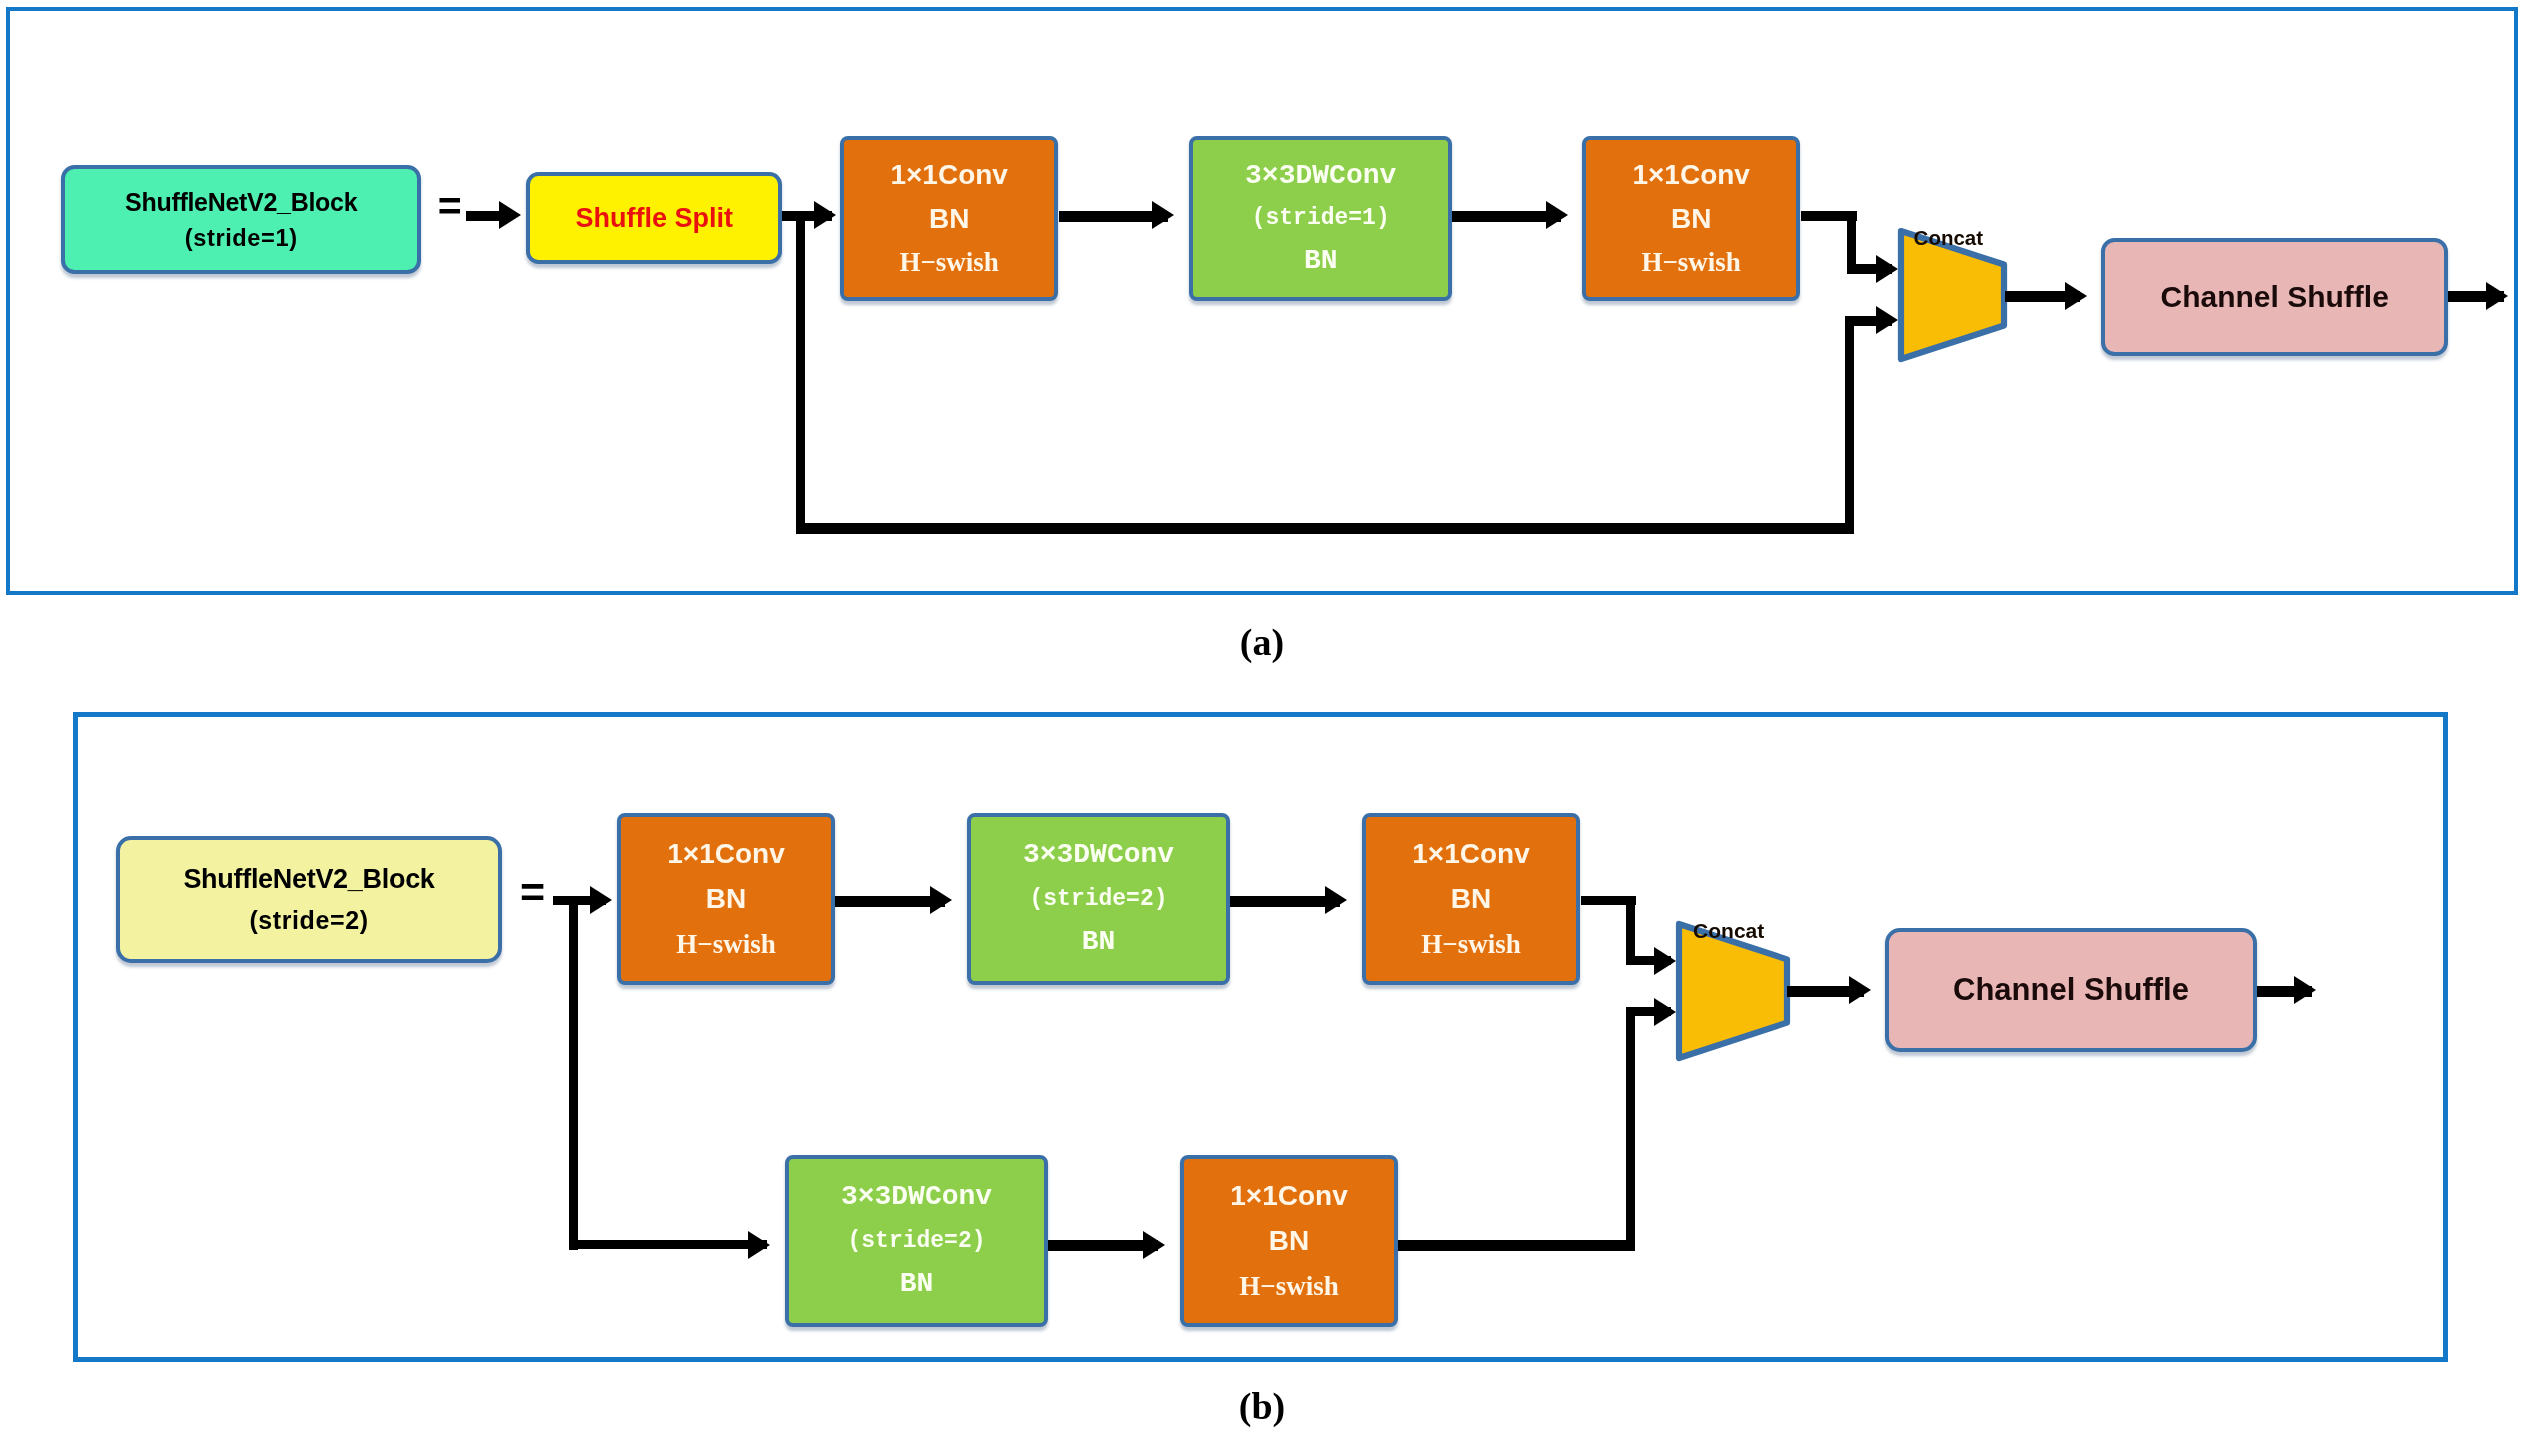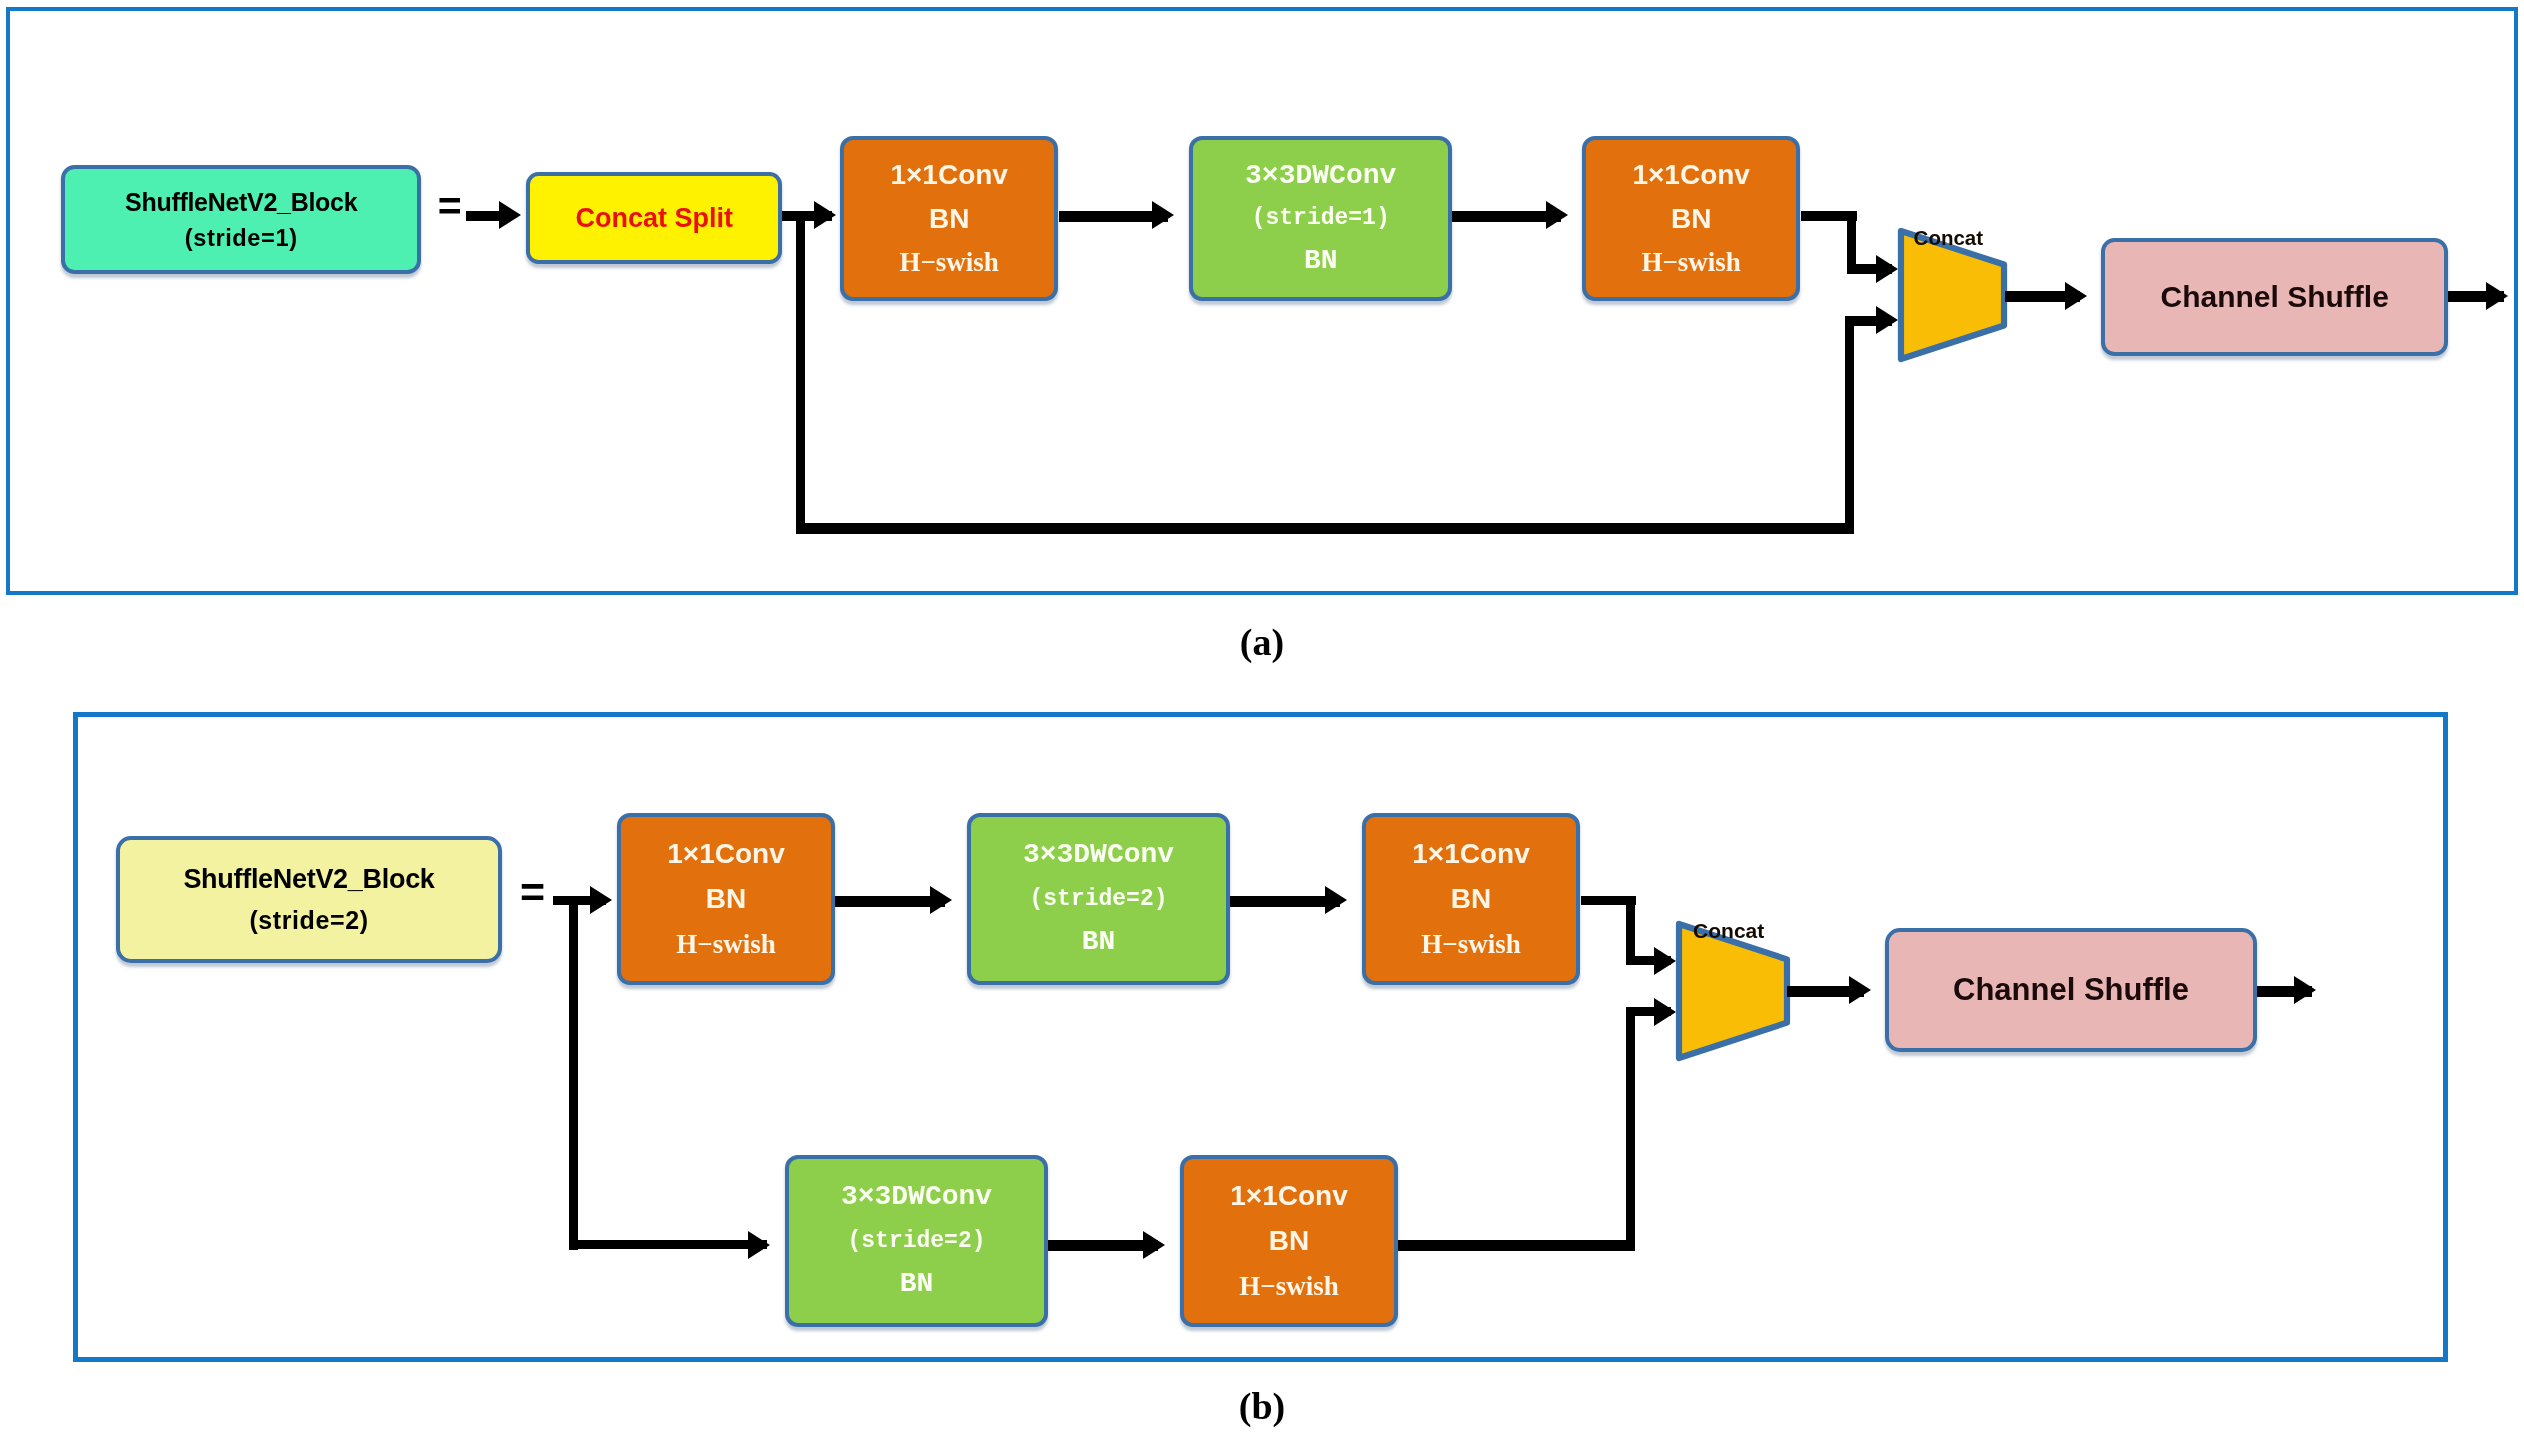--- a/index.html
+++ b/index.html
@@ -9,21 +9,21 @@
   .panel{position:absolute;box-sizing:border-box;background:#ffffff;}
   .panel-a{left:6.2px;top:7.4px;width:2512px;height:588px;border:4.3px solid #1478C8;}
   .panel-b{left:73px;top:712px;width:2375px;height:650px;border:5.6px solid #1478C8;}
 
   .caption{position:absolute;text-align:center;font-family:"Liberation Serif",serif;
            font-weight:bold;color:#000;}
 
   
   .node{position:absolute;box-sizing:border-box;display:flex;flex-direction:column;
         align-items:center;justify-content:center;text-align:center;
-        border:4.3px solid #3A6FA8;border-radius:13px;
+        border:4.3px solid #3A6FA8;border-radius:8px;
         box-shadow:0 3.7px 3.1px rgba(40,70,110,.30);}
   .node .l1,.node .l2,.node .l3{line-height:1.08;white-space:nowrap;}
 
   .n-mint{background:#4DF0B0;color:#000;}
   .n-khaki{background:#F2F2A0;color:#000;}
   .n-yellow{background:#FFF200;color:#E8110F;}
   .n-orange{background:#E2700C;color:#FFF6E8;}
   .n-green{background:#8DCE4B;color:#FBFFF2;font-family:Liberation Mono, monospace;}
   .n-pink{background:#E9B6B6;color:#1A0A0A;}
 
@@ -49,21 +49,21 @@
       <div class="l1" style="font-size:25px;font-weight:bold;letter-spacing:-0.3px;">ShuffleNetV2_Block</div>
       <div class="l2" style="font-size:23.6px;font-weight:bold;margin-top:10px;letter-spacing:0.6px;">(stride=1)</div>
     </div>
 
     <div class="eqsign" style="left:421px;top:177px;width:37px;font-size:41px;">=</div>
 
     <div class="hline" style="left:456px;top:200px;width:36px;height:9.3px;"></div>
     <div class="arrowR" style="left:489px;top:190px;"></div>
 
     <div class="node n-yellow" style="left:516px;top:161px;width:256px;height:92px;border-radius:12.4px;">
-      <div class="l1" style="font-size:27px;font-weight:bold;">Concat Split</div>
+      <div class="l1" style="font-size:27px;font-weight:bold;">Shuffle Split</div>
     </div>
 
     <div class="hline" style="left:772px;top:200px;width:50px;height:9.3px;"></div>
     <div class="arrowR" style="left:804px;top:190px;"></div>
 
     <div class="vline" style="left:786px;top:200px;width:9.3px;height:322px;"></div>
     <div class="hline" style="left:786px;top:512px;width:1058px;height:10.5px;"></div>
     <div class="vline" style="left:1835px;top:309px;width:9.3px;height:214px;"></div>
     <div class="hline" style="left:1835px;top:305px;width:47px;height:9.3px;"></div>
     <div class="arrowR" style="left:1866px;top:295px;"></div>

